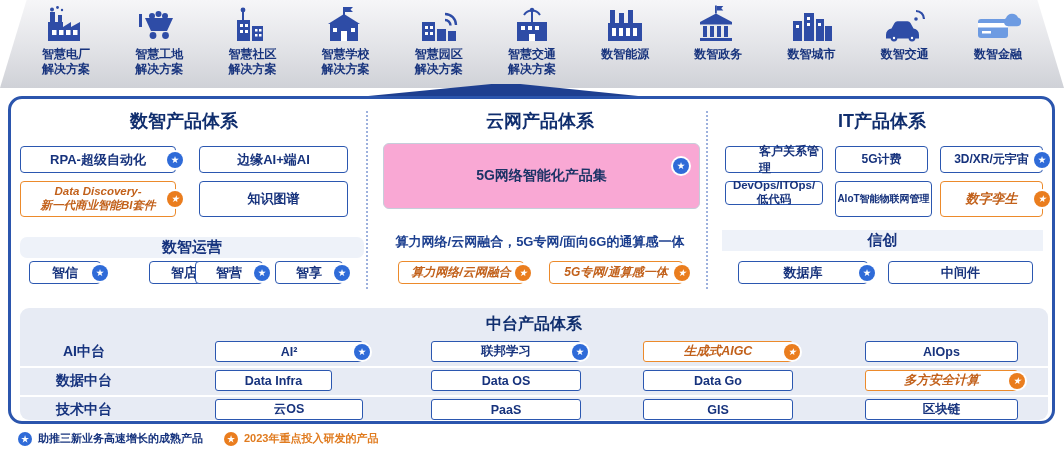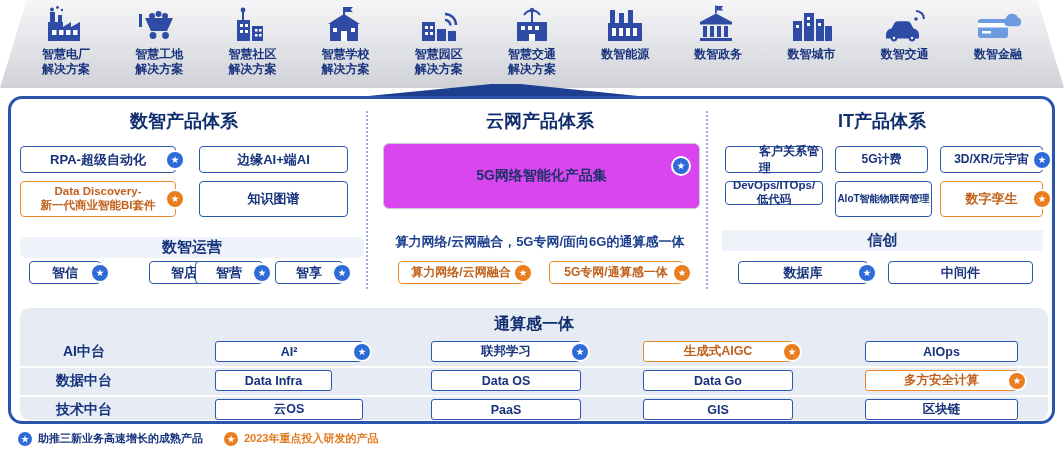--- a/index.html
+++ b/index.html
@@ -19,23 +19,23 @@
   
   .funnel{position:absolute;left:358px;top:84px;width:290px;height:13px;background:#1e3f90;
           clip-path:polygon(46% 0,56% 0,100% 100%,0 100%);}
   
   .main-box{position:absolute;left:8px;top:96px;width:1047px;height:328px;background:#fff;
             border:3px solid #2b55ad;border-radius:14px;box-sizing:border-box;}
   .divider{position:absolute;top:12px;height:178px;border-left:2px dotted #9db1dd;width:0;}
   .col-title{position:absolute;top:10px;text-align:center;font-size:18px;font-weight:bold;color:#102e6e;}
   .pbox{position:absolute;box-sizing:border-box;border:1.5px solid #2b57b0;border-radius:4px;background:#fff;
         display:flex;align-items:center;justify-content:center;font-size:13px;color:#17337d;font-weight:600;}
-  .pbox.orange{border-color:#ec8a2b;color:#c2611b;}
+  .pbox.orange{border-color:#ec8a2b;color:#c2611b;font-style:italic;}
   .lines span{display:block;line-height:1.2;text-align:center;}
-  .gray-box{position:absolute;background:#d946ef;border:1px solid #c6cdda;border-radius:6px;
+  .gray-box{position:absolute;background:#f9a8d4;border:1px solid #c6cdda;border-radius:6px;
             display:flex;align-items:center;justify-content:center;font-size:14px;font-weight:bold;color:#1c3366;}
   .band{position:absolute;height:21px;background:#eef2f9;display:flex;align-items:center;justify-content:center;
         font-weight:bold;color:#16337e;font-size:15px;}
   .desc{position:absolute;text-align:center;font-size:13px;font-weight:bold;color:#1c3f8f;}
   .badge{position:absolute;right:-8px;top:50%;transform:translateY(-50%);width:16px;height:16px;border-radius:50%;
          background:#2f6bd8;color:#fff;font-size:9.5px;line-height:16px;text-align:center;
          box-shadow:0 0 0 2px #fff;font-weight:400;}
   .badge.orange{background:#ea7d1e;}
   .badge.tr{right:10px;top:14px;transform:none;}
   
@@ -361,21 +361,21 @@
     <div class="band" style="left:711px;top:131px;width:321px;">信创</div>
     <div class="pbox" style="left:727px;top:162px;width:130px;height:23px;">
       <span>数据库</span>
       <span class="badge">★</span>
     </div>
     <div class="pbox" style="left:877px;top:162px;width:145px;height:23px;">
       <span>中间件</span>
     </div>
 
     <div class="platform" style="left:9px;top:209px;width:1028px;height:112px;">
-      <div class="platform-title">通算感一体</div>
+      <div class="platform-title">中台产品体系</div>
       <div class="hline" style="top:58px;"></div>
       <div class="hline" style="top:87px;"></div>
 
       <div class="prow" style="top:30px;">
         <div class="prow-label">AI中台</div>
         <div class="pbox small" style="left:195px;width:148px;">
           <span>AI²</span>
           <span class="badge">★</span>
         </div>
         <div class="pbox small" style="left:411px;width:150px;">

